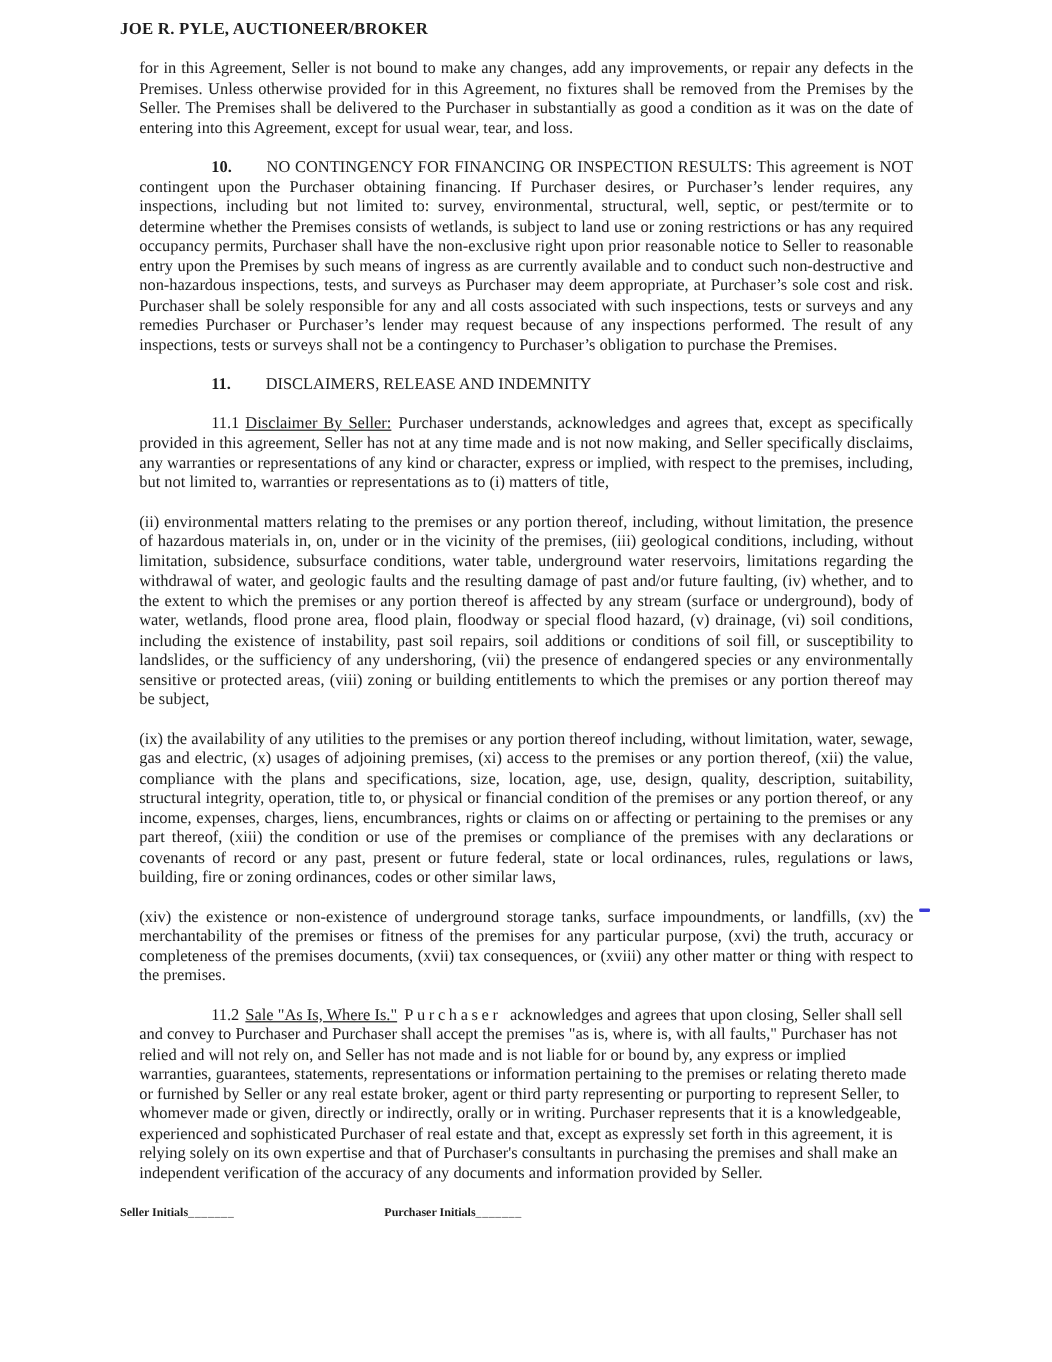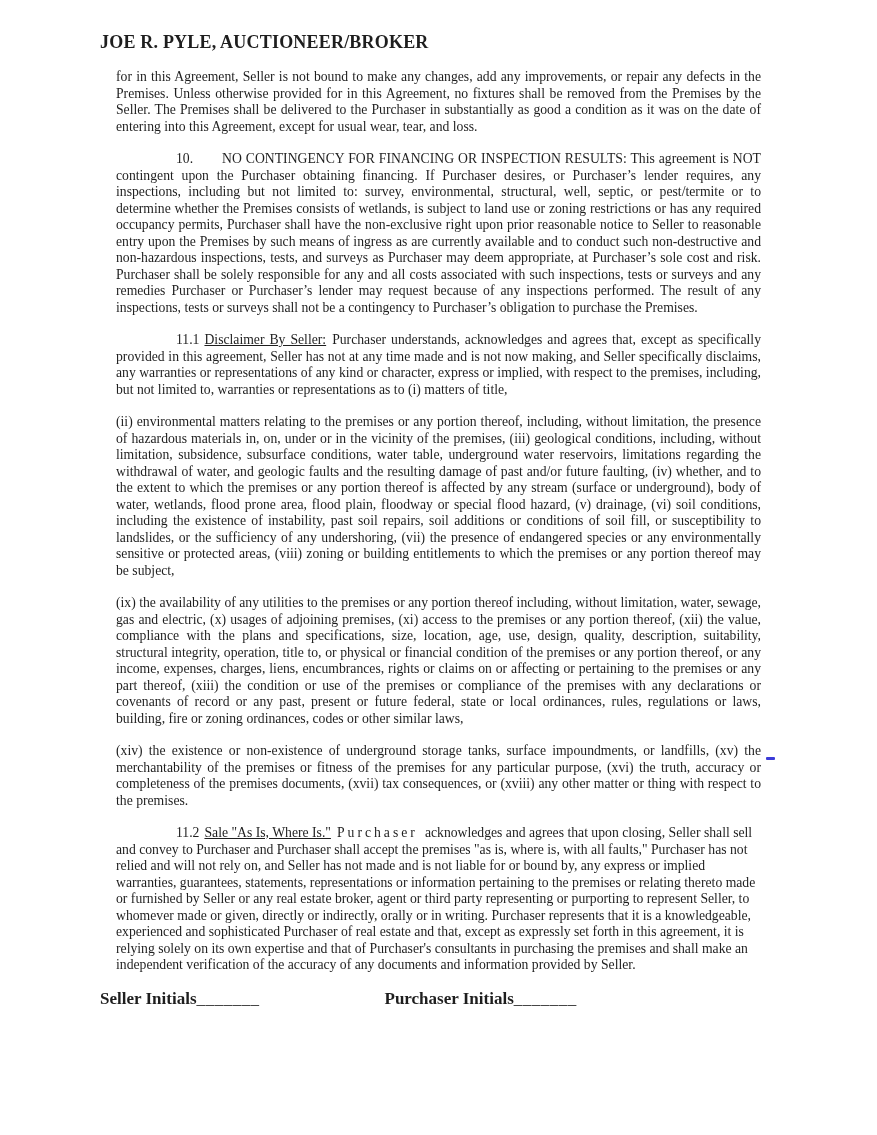--- a/index.html
+++ b/index.html
@@ -10,45 +10,45 @@
     font-family: "Liberation Serif", "DejaVu Serif", serif;
     color: #1e1e1e;
     -webkit-font-smoothing: antialiased;
   }
   .doc {
     position: absolute;
     left: 100px; top: 0;
     width: 677px;
   }
   .header {
-    margin-top: 32px;
-    font-size: 18px;
+    margin-top: 17px;
+    font-size: 14px;
     font-weight: bold;
     letter-spacing: 0.2px;
   }
   p.body {
     font-size: 13.7px;
     line-height: 16.5px;
     margin: 16px;
   }
   .just { text-align: justify; }
   .p1 { margin-top: 63px; }
   .p10 { margin-top: 24px; text-indent: 60px; }
   .h11 { margin-top: 35px; text-indent: 60px; }
   .p111a { margin-top: 16px; text-indent: 60px; }
   .hang { margin-left: 9px; }
   .pix { margin-top: 4px; }
   .p112 { margin-top: 18px; text-indent: 60px; text-align: left; }
-  .num-b { font-weight: normal; margin-right: 29px; }
+  .num-b { font-weight: bold; margin-right: 29px; }
   .num { margin-right: 5px; }
   .u { }
   .uh { text-decoration: underline; margin-right: 6px; }
   .spaced { letter-spacing: 3px; margin-right: 7px; font-family: Liberation Serif, serif; }
   .initials-line {
-    font-size: 17px;
+    font-size: 10px;
     line-height: 17px;
     margin: 0;
   }
   .init-label { font-weight: bold; }
   .blank { letter-spacing: 0.5px; }
   .init-gap { display: inline-block; width: 125px; }
   .margin-mark {
     position: absolute;
     left: 766px; top: 757px;
     width: 9px; height: 3px;
@@ -60,20 +60,21 @@
 <body>
 
 <div class="doc">
 
   <div class="header">JOE R. PYLE, AUCTIONEER/BROKER</div>
 
   <p class="body just p1">for in this Agreement, Seller is not bound to make any changes, add any improvements, or repair any defects in the Premises. Unless otherwise provided for in this Agreement, no fixtures shall be removed from the Premises by the Seller.  The Premises shall be delivered to the Purchaser in substantially as good a condition as it was on the date of entering into this Agreement, except for usual wear, tear, and loss.</p>
 
   <p class="body just p10"><span class="num-b">10.</span><span class="u">NO CONTINGENCY FOR FINANCING OR INSPECTION RESULTS</span><span>: This agreement is NOT contingent upon the Purchaser obtaining financing. If Purchaser desires, or Purchaser’s lender requires, any inspections, including but not limited to: survey, environmental, structural, well, septic, or pest/termite or to determine whether the Premises consists of wetlands, is subject to land use or zoning restrictions or has any required occupancy permits, Purchaser shall have the non-exclusive right upon prior reasonable notice to Seller to reasonable entry upon the Premises by such means of ingress as are currently available and to conduct such non-destructive and non-hazardous inspections, tests, and surveys as Purchaser may deem appropriate, at Purchaser’s sole cost and risk. Purchaser shall be solely responsible for any and all costs associated with such inspections, tests or surveys and any remedies Purchaser or Purchaser’s lender may request because of any inspections performed. The result of any inspections, tests or surveys shall not be a contingency to Purchaser’s obligation to purchase the Premises.</span></p>
 
+  <p class="body h11"><span class="num-b">11.</span><span class="u">DISCLAIMERS, RELEASE AND INDEMNITY</span></p>
 
   <p class="body just p111a"><span class="num">11.1</span><span class="uh">Disclaimer By Seller:</span><span>Purchaser understands, acknowledges and agrees that, except as specifically provided in this agreement, Seller has not at any time made and is not now making, and Seller specifically disclaims, any warranties or representations of any kind or character, express or implied, with respect to the premises, including, but not limited to, warranties or representations as to (i) matters of title,</span></p>
 
   <p class="body just hang">(ii) environmental matters relating to the premises or any portion thereof, including, without limitation, the presence of hazardous materials in, on, under or in the vicinity of the premises, (iii) geological conditions, including, without limitation, subsidence, subsurface conditions, water table, underground water reservoirs, limitations regarding the withdrawal of water, and geologic faults and the resulting damage of past and/or future faulting, (iv) whether, and to the extent to which the premises or any portion thereof is affected by any stream (surface or underground), body of water, wetlands, flood prone area, flood plain, floodway or special flood hazard, (v) drainage, (vi) soil conditions, including the existence of instability, past soil repairs, soil additions or conditions of soil fill, or susceptibility to landslides, or the sufficiency of any undershoring, (vii) the presence of endangered species or any environmentally sensitive or protected areas, (viii) zoning or building entitlements to which the premises or any portion thereof may be subject,</p>
 
   <p class="body just pix">(ix) the availability of any utilities to the premises or any portion thereof including, without limitation, water, sewage, gas and electric, (x) usages of adjoining premises,  (xi) access to the premises or any portion thereof, (xii) the value, compliance with the plans and specifications, size, location, age, use, design, quality, description, suitability, structural integrity, operation, title to, or physical or financial condition of the premises or any portion thereof, or any income, expenses, charges, liens, encumbrances, rights or claims on or affecting or pertaining to the premises or any part thereof, (xiii) the condition or use of the premises or compliance of the premises with any declarations or covenants of record or any past, present or future federal, state or local ordinances, rules, regulations or laws, building, fire or zoning ordinances, codes or other similar laws,</p>
 
   <p class="body just hang">(xiv) the existence or non-existence of underground storage tanks, surface impoundments, or landfills, (xv) the merchantability of the premises or fitness of the premises for any particular purpose, (xvi) the truth, accuracy or completeness of the premises documents, (xvii) tax consequences, or (xviii) any other matter or thing with respect to the premises.</p>
 
   <p class="body p112"><span class="num">11.2</span><span class="uh">Sale "As Is, Where Is."</span><span class="spaced">Purchaser</span><span>acknowledges and agrees that upon closing, Seller shall sell and convey to Purchaser and Purchaser shall accept the premises "as is, where is, with all faults," Purchaser has not relied and will not rely on, and Seller has not made and is not liable for or bound by, any express or implied warranties, guarantees, statements, representations or information pertaining to the premises or relating thereto made or furnished by Seller or any real estate broker, agent or third party representing or purporting to represent Seller, to whomever made or given, directly or indirectly, orally or in writing. Purchaser represents that it is a knowledgeable, experienced and sophisticated Purchaser of real estate and that, except as expressly set forth in this agreement, it is relying solely on its own expertise and that of Purchaser's consultants in purchasing the premises and shall make an independent verification of the accuracy of any documents and information provided by Seller.</span></p>

